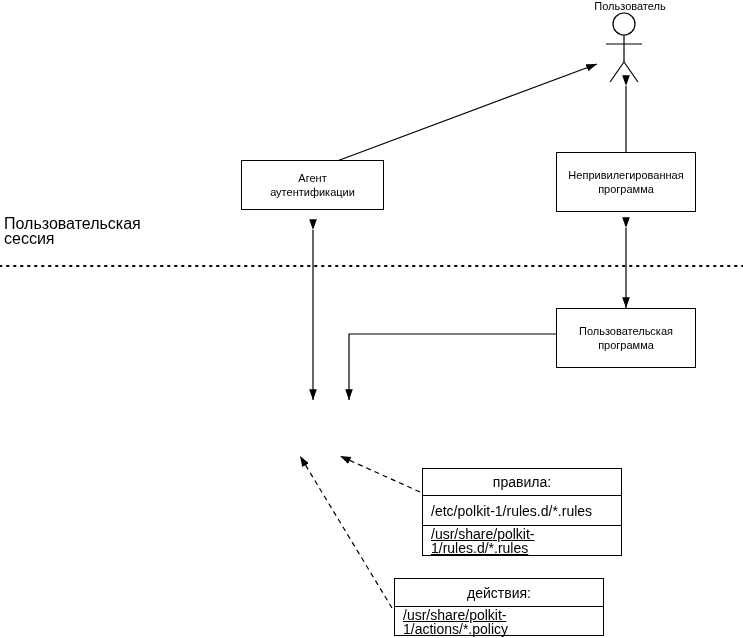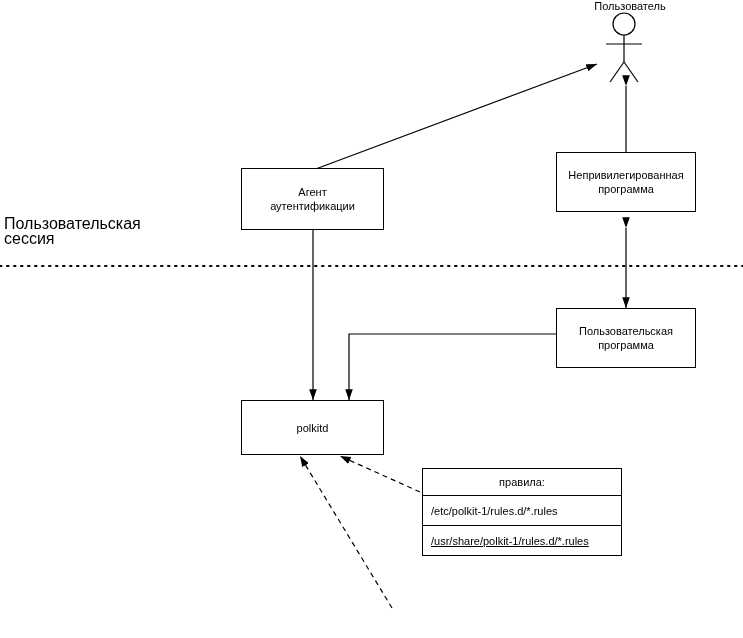--- a/index.html
+++ b/index.html
@@ -51,21 +51,21 @@
     white-space: pre-line;
   }
   .file-box {
     position: absolute;
     box-sizing: border-box;
     border: 1px solid #000000;
     background: #ffffff;
   }
   .file-row {
     box-sizing: border-box;
-    font-size: 11px;
+    font-size: 14px;
     line-height: 14px;
     display: flex;
     align-items: center;
     padding: 0 8px;
   }
   .file-row.head {
     justify-content: center;
     border-bottom: 1px solid #000000;
   }
   .file-row.path {
@@ -118,39 +118,40 @@
     <path d="M556,334 L349,334 L349,400" fill="none" stroke="#000000" stroke-width="1.2" marker-end="url(#arrow)"></path>
 
     <line x1="420" y1="492" x2="340" y2="456" stroke="#000000" stroke-width="1.2" stroke-dasharray="5,4" marker-end="url(#arrow)"></line>
 
     <line x1="392" y1="608" x2="300" y2="456" stroke="#000000" stroke-width="1.2" stroke-dasharray="5,4" marker-end="url(#arrow)"></line>
   </svg>
 
   <div class="plain-label" style="left:4px; top:216px; width:150px;">Пользовательская
 сессия</div>
 
-  <div class="node" style="left:241px; top:168px; width:143px; height:62px;">
+  <div class="node" style="left:241px; top:160px; width:143px; height:50px;">
     <span class="lbl">Агент
 аутентификации</span>
   </div>
 
   <div class="node" style="left:556px; top:152px; width:140px; height:60px;">
     <span class="lbl">Непривилегированная
 программа</span>
   </div>
 
   <div class="node" style="left:556px; top:308px; width:140px; height:60px;">
     <span class="lbl">Пользовательская
 программа</span>
   </div>
 
-  <div class="node" style="left:241px; top:400px; width:143px; height:55px;">
-    <span class="lbl">polkitd</span>
-  </div>
 
   <div class="file-box" style="left:422px; top:468px; width:200px; height:88px;">
     <div class="file-row head" style="height:27px;">правила:</div>
     <div class="file-row path" style="height:30px;">/etc/polkit-1/rules.d/*.rules</div>
     <div class="file-row path last" style="height:29px;">/usr/share/polkit-1/rules.d/*.rules</div>
   </div>
 
+  <div class="file-box" style="left:394px; top:578px; width:210px; height:58px;">
+    <div class="file-row head" style="height:28px;">действия:</div>
+    <div class="file-row path last" style="height:29px;">/usr/share/polkit-1/actions/*.policy</div>
+  </div>
 
 </div>
 
 </body></html>

